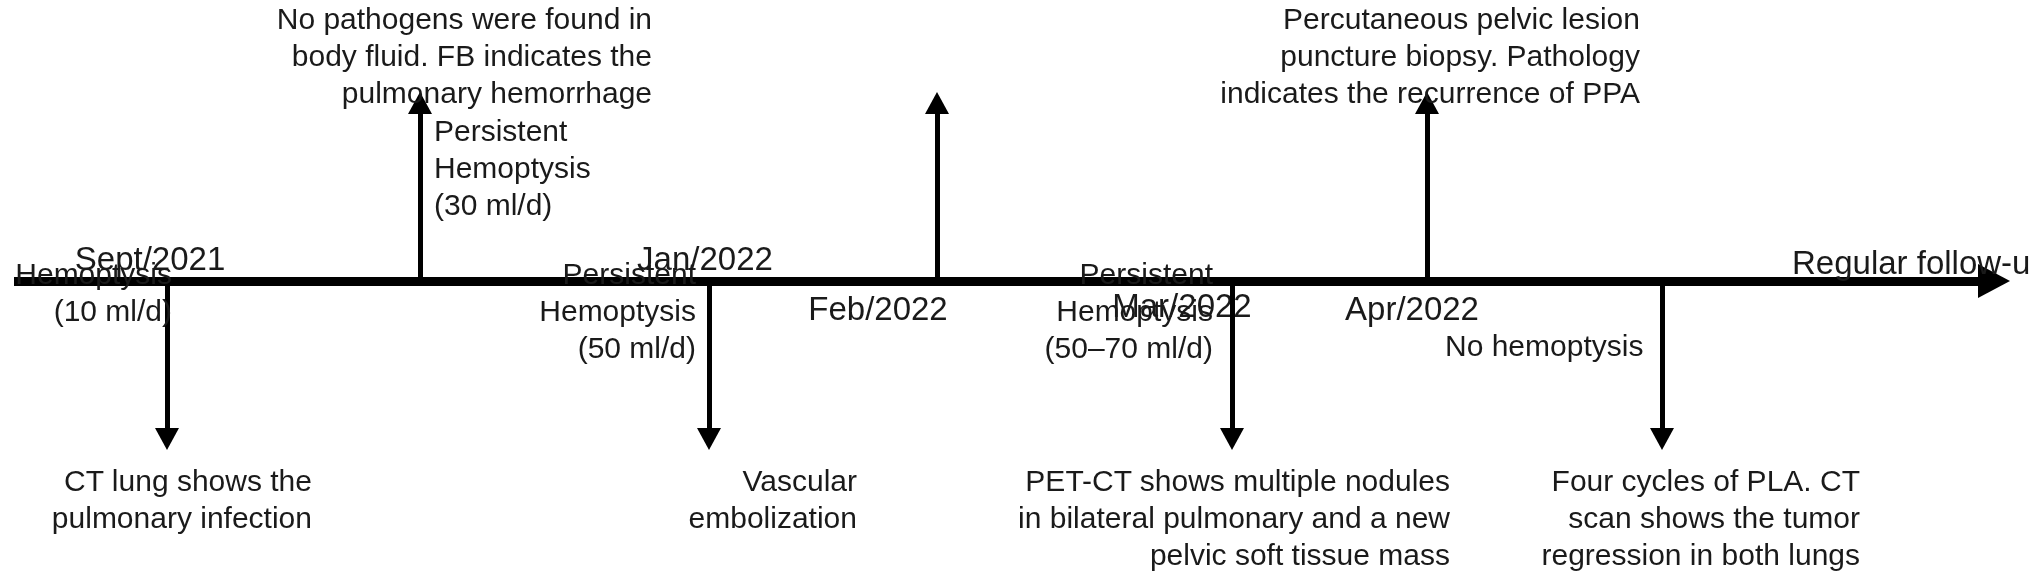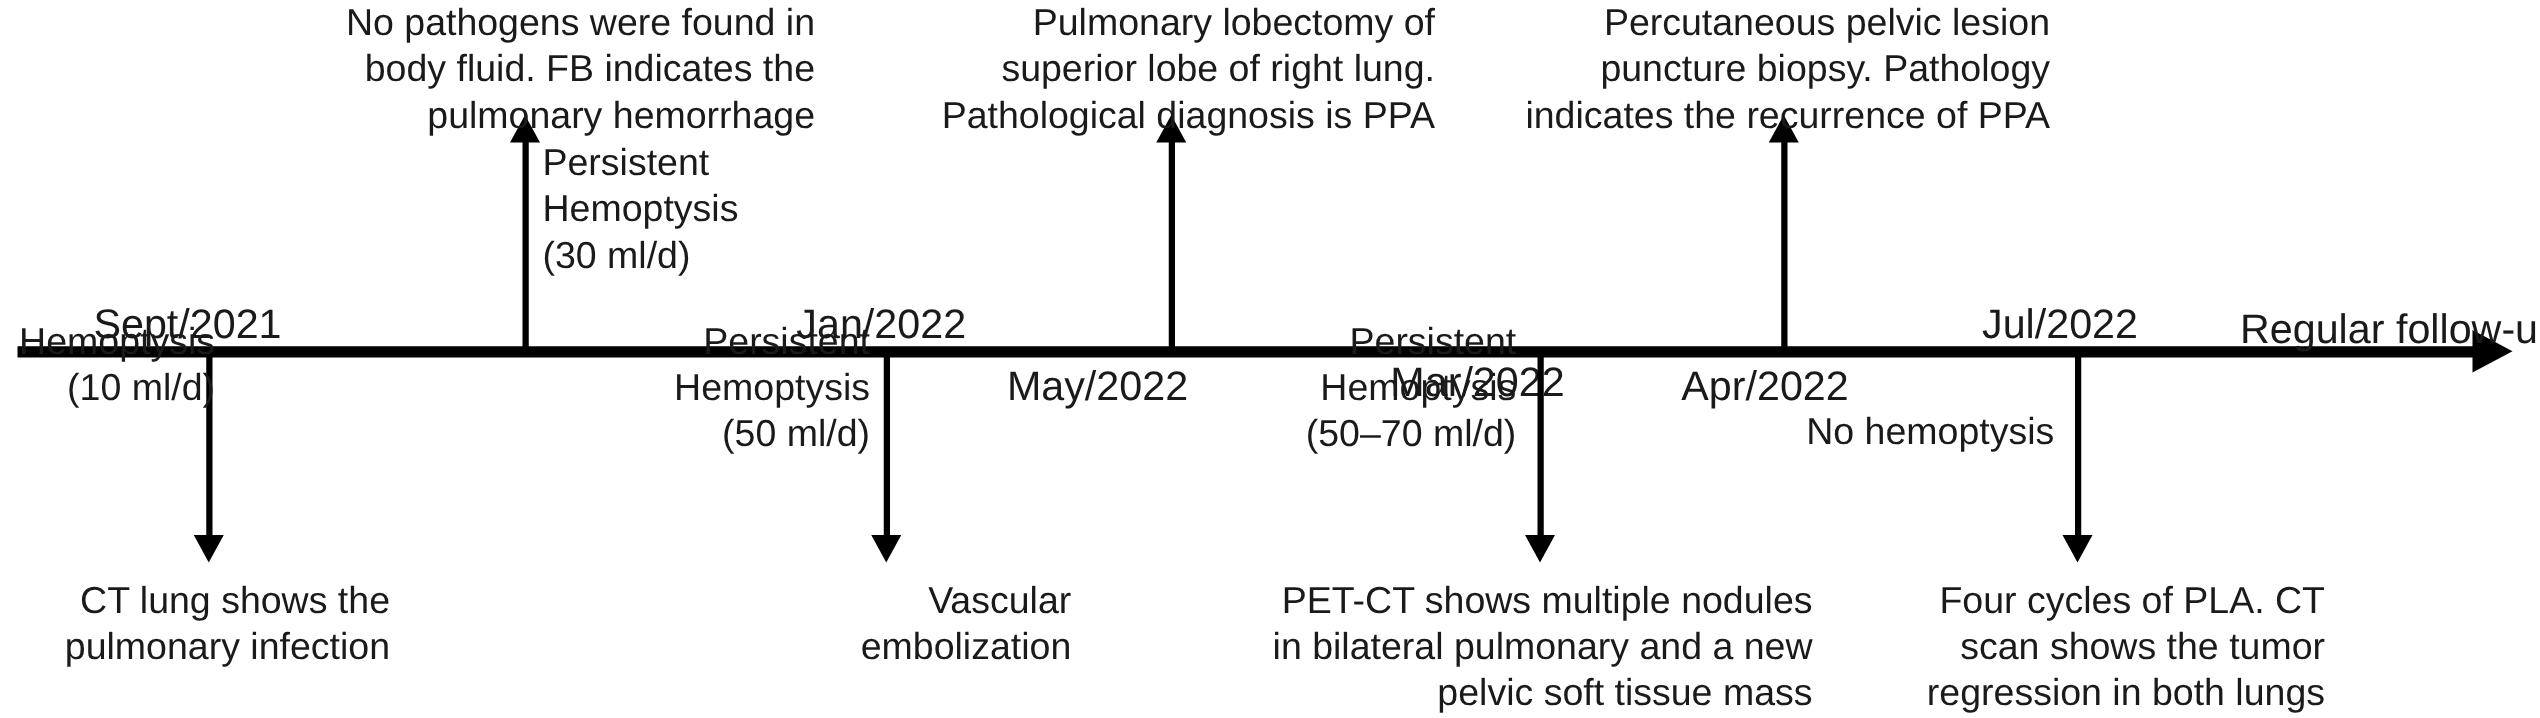--- a/index.html
+++ b/index.html
@@ -72,24 +72,23 @@
 <body>
 
 <div id="root">
 
   <div class="axis-line"></div>
   <div class="axis-head"></div>
   <div class="date l" style="left:1792px; top:246px;">Regular follow-up</div>
 
   <div class="date" style="left:0px; top:242px; width:300px;">Sept/2021</div>
   <div class="date" style="left:555px; top:242px; width:300px;">Jan/2022</div>
-  <div class="date" style="left:728px; top:292px; width:300px;">May/2022</div>
+  <div class="date" style="left:728px; top:292px; width:300px;">Feb/2022</div>
   <div class="date" style="left:1032px; top:242px; width:300px;margin-top:47px;">Mar/2022</div>
   <div class="date" style="left:1230px; top:292px; width:300px;margin-left:32px;">Apr/2022</div>
-  <div class="date" style="left:1498px; top:242px; width:300px;">Jul/2022</div>
 
   <div class="stem" style="left:165px; top:284px; height:148px;"></div>
   <div class="arrow-down" style="left:155px; top:428px;"></div>
   <div class="txt c" style="left:-28px; top:255px; width:200px;">Hemoptysis
 (10 ml/d)</div>
   <div class="txt c" style="left:12px; top:462px; width:300px;">CT lung shows the
 pulmonary infection</div>
 
   <div class="stem" style="left:418px; top:112px; height:172px;"></div>
   <div class="arrow-up" style="left:408px; top:92px;"></div>
@@ -103,23 +102,20 @@
   <div class="stem" style="left:707px; top:284px; height:148px;"></div>
   <div class="arrow-down" style="left:697px; top:428px;"></div>
   <div class="txt c" style="left:478px; top:255px; width:218px;">Persistent
 Hemoptysis
 (50 ml/d)</div>
   <div class="txt c" style="left:557px; top:462px; width:300px;">Vascular
 embolization</div>
 
   <div class="stem" style="left:935px; top:112px; height:172px;"></div>
   <div class="arrow-up" style="left:925px; top:92px;"></div>
-  <div class="txt c" style="left:728px; top:0px; width:420px;">Pulmonary lobectomy of
-superior lobe of right lung.
-Pathological diagnosis is PPA</div>
 
   <div class="stem" style="left:1230px; top:284px; height:148px;"></div>
   <div class="arrow-down" style="left:1220px; top:428px;"></div>
   <div class="txt c" style="left:973px; top:255px; width:240px;">Persistent
 Hemoptysis
 (50–70 ml/d)</div>
   <div class="txt c" style="left:1010px; top:462px; width:440px;">PET-CT shows multiple nodules
 in bilateral pulmonary and a new
 pelvic soft tissue mass</div>
 

